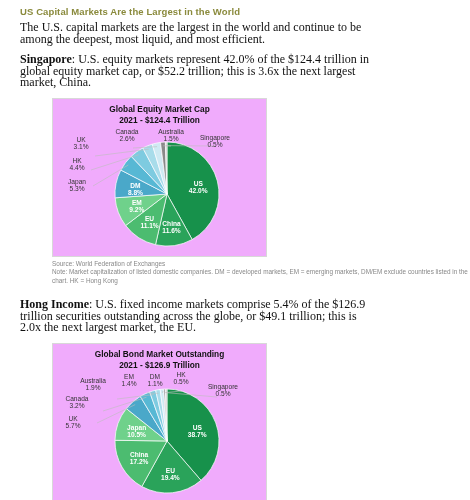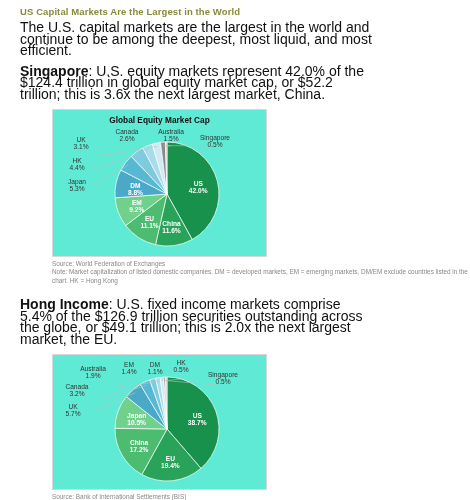--- a/index.html
+++ b/index.html
@@ -13,34 +13,35 @@
   .page{ padding:6px 8px 0 20px; box-sizing:border-box; width:384px; }
 
   .page-title{
     color:#8a8a3c;
     font-size:9.5px;
     font-weight:bold;
     margin:0 0 5px 0;
     letter-spacing:0.1px;
   }
   .para{
-    font-size:14px;
+    font-size:12px;
     line-height:11.5px;
     margin:0 0 9px 0;
     color:#111;
+    font-family:Liberation Serif, serif;
   }
   .para b{font-weight:bold;}
 
   .chart-card{
     border:1px solid #d8d8d8;
     width:215px;
     box-sizing:border-box;
     margin:0 0 3px 32px;
     padding:4px 2px 2px 2px;
-    background:#5eead4;
+    background:#f0abfc;
   }
   .chart-title{
     text-align:center;
     font-size:8.3px;
     font-weight:bold;
     line-height:10.5px;
     color:#111;
     margin:1px 0 0 0;
   }
   .chart-svg-wrap{ width:100%; }
@@ -66,20 +67,21 @@
 <div class="page">
 
   <div class="page-title">US Capital Markets Are the Largest in the World</div>
 
   <p class="para"><span>The U.S. capital markets are the largest in the world and continue to be among the deepest, most liquid, and most efficient.</span></p>
 
   <p class="para"><b>Singapore</b><span>: U.S. equity markets represent 42.0% of the $124.4 trillion in global equity market cap, or $52.2 trillion; this is 3.6x the next largest market, China.</span></p>
 
   <div class="chart-card">
     <div class="chart-title">Global Equity Market Cap</div>
+    <div class="chart-title">2021 - $124.4 Trillion</div>
     <div class="chart-svg-wrap" id="chart-0">
         <svg width="211" height="128" viewBox="0 0 211 128">
           <path d="M 112 68 L 112 16 A 52 52 0 0 1 137.17123470945916 113.50174659506291 Z" fill="#17914b" stroke="#ffffff" stroke-width="0.7"></path>
           <path d="M 112 68 L 137.17123470945916 113.50174659506291 A 52 52 0 0 1 100.50847957997175 118.71434667267314 Z" fill="#2aa35a" stroke="#ffffff" stroke-width="0.7"></path>
           <path d="M 112 68 L 100.50847957997175 118.71434667267314 A 52 52 0 0 1 70.64235774773303 99.52055563173819 Z" fill="#4cbc70" stroke="#ffffff" stroke-width="0.7"></path>
           <path d="M 112 68 L 70.64235774773303 99.52055563173819 A 52 52 0 0 1 60.14136561541782 71.83171499021394 Z" fill="#6fd18b" stroke="#ffffff" stroke-width="0.7"></path>
           <path d="M 112 68 L 60.14136561541782 71.83171499021394 A 52 52 0 0 1 65.84303333526194 44.05142116303643 Z" fill="#4aa8c9" stroke="#ffffff" stroke-width="0.7"></path>
           <path d="M 112 68 L 65.84303333526194 44.05142116303643 A 52 52 0 0 1 76.1947119701496 30.290832028544422 Z" fill="#57b8d4" stroke="#ffffff" stroke-width="0.7"></path>
           <path d="M 112 68 L 76.1947119701496 30.290832028544422 A 52 52 0 0 1 87.83439505372405 21.95628666603308 Z" fill="#7ecbe0" stroke="#ffffff" stroke-width="0.7"></path>
           <path d="M 112 68 L 87.83439505372405 21.95628666603308 A 52 52 0 0 1 97.19339056506632 18.152589665647298 Z" fill="#a8dcea" stroke="#ffffff" stroke-width="0.7"></path>
@@ -143,20 +145,22 @@
   <div class="notes">
     <div>Source: World Federation of Exchanges</div>
     <div>Note: Market capitalization of listed domestic companies. DM = developed markets, EM = emerging markets, DM/EM exclude countries listed in the chart. HK = Hong Kong</div>
   </div>
 
   <div class="gap"></div>
 
   <p class="para"><b>Hong Income</b><span>: U.S. fixed income markets comprise 5.4% of the $126.9 trillion securities outstanding across the globe, or $49.1 trillion; this is 2.0x the next largest market, the EU.</span></p>
 
   <div class="chart-card">
+    <div class="chart-title">Global Bond Market Outstanding</div>
+    <div class="chart-title">2021 - $126.9 Trillion</div>
     <div class="chart-svg-wrap" id="chart-1">
         <svg width="211" height="128" viewBox="0 0 211 128">
           <path d="M 112 70 L 112 18 A 52 52 0 0 1 145.9910472424043 109.35236596908297 Z" fill="#17914b" stroke="#ffffff" stroke-width="0.7"></path>
           <path d="M 112 70 L 145.9910472424043 109.35236596908297 A 52 52 0 0 1 86.82876529054086 115.50174659506291 Z" fill="#2aa35a" stroke="#ffffff" stroke-width="0.7"></path>
           <path d="M 112 70 L 86.82876529054086 115.50174659506291 A 52 52 0 0 1 60.005185883392976 69.26562613099122 Z" fill="#4cbc70" stroke="#ffffff" stroke-width="0.7"></path>
           <path d="M 112 70 L 60.005185883392976 69.26562613099122 A 52 52 0 0 1 71.34476291166244 37.578530303345865 Z" fill="#6fd18b" stroke="#ffffff" stroke-width="0.7"></path>
           <path d="M 112 70 L 71.34476291166244 37.578530303345865 A 52 52 0 0 1 85.27321919974409 25.394179885859387 Z" fill="#4aa8c9" stroke="#ffffff" stroke-width="0.7"></path>
           <path d="M 112 70 L 85.27321919974409 25.394179885859387 A 52 52 0 0 1 94.71000541378078 20.95862882006142 Z" fill="#57b8d4" stroke="#ffffff" stroke-width="0.7"></path>
           <path d="M 112 70 L 94.71000541378078 20.95862882006142 A 52 52 0 0 1 100.6677005680505 19.249837541298085 Z" fill="#7ecbe0" stroke="#ffffff" stroke-width="0.7"></path>
           <path d="M 112 70 L 100.6677005680505 19.249837541298085 A 52 52 0 0 1 105.16544818975379 18.451101839582833 Z" fill="#a8dcea" stroke="#ffffff" stroke-width="0.7"></path>

